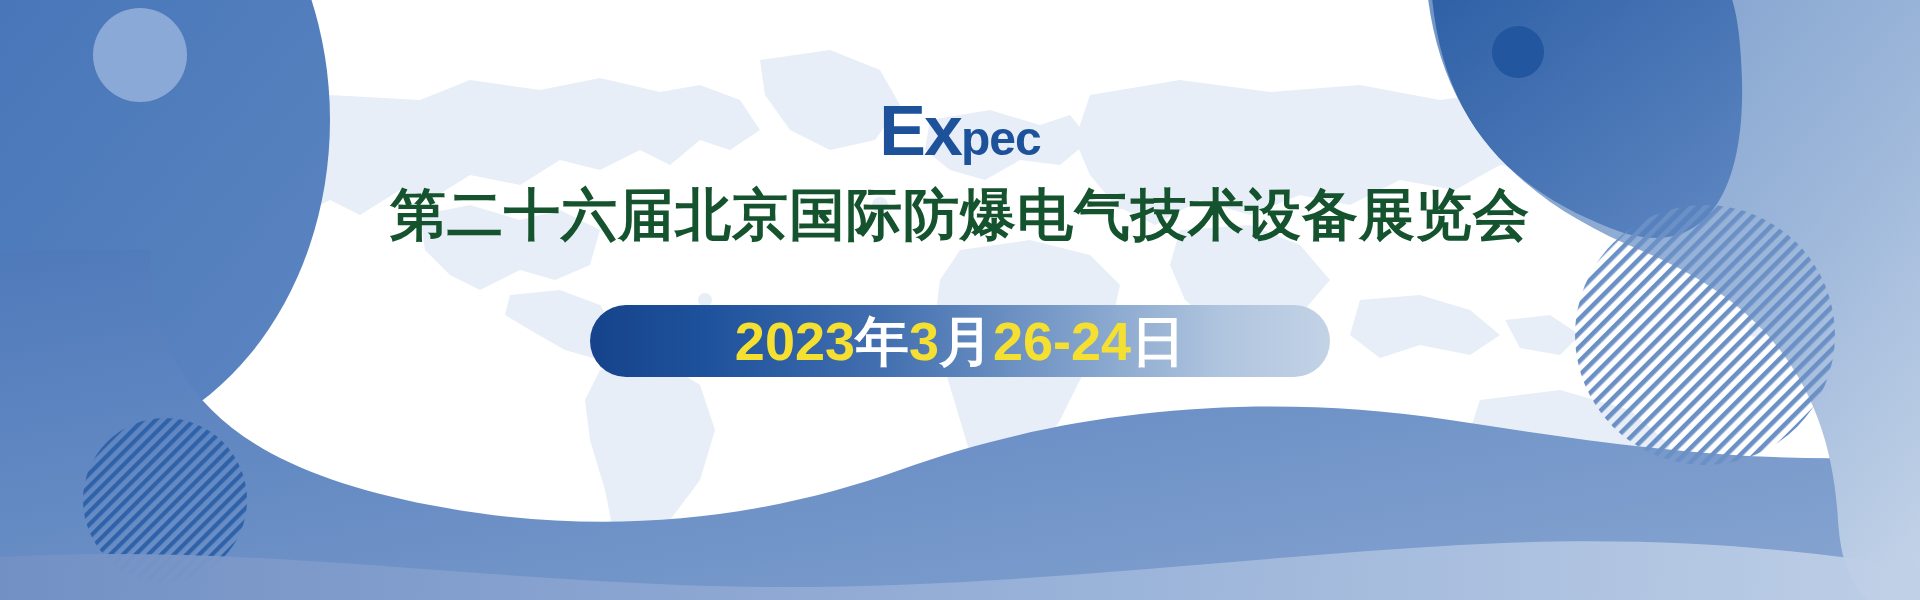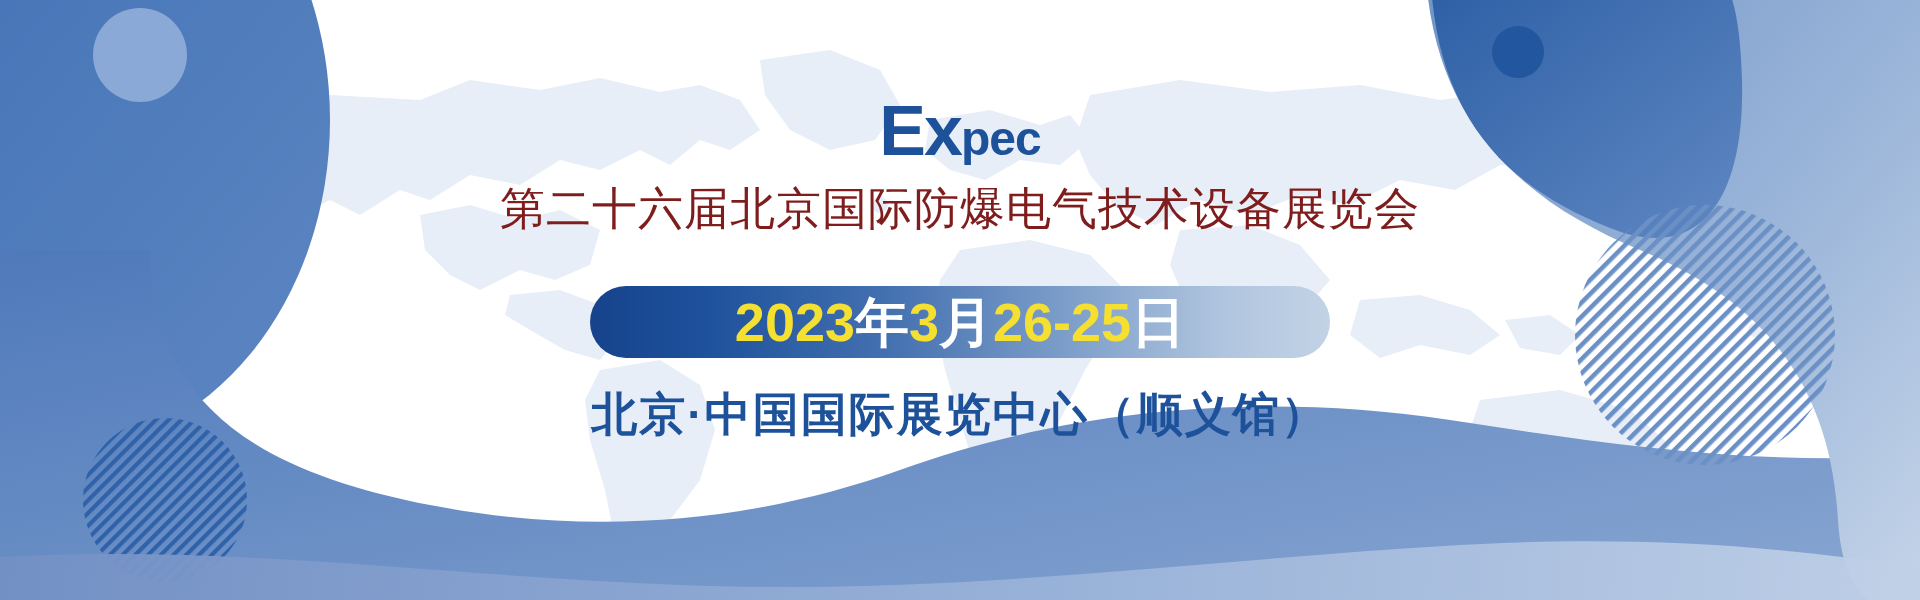--- a/index.html
+++ b/index.html
@@ -67,23 +67,23 @@
   }
   #brand-logo .small {
     font-size: 48px;
     font-weight: 700;
     letter-spacing: -1px;
   }
 
   
   #main-title {
     margin-top: 18px;
-    font-size: 45px;
-    font-weight: 400;
-    color: #7f1d1d;
+    font-size: 56px;
+    font-weight: 700;
+    color: #14532d;
     letter-spacing: 1px;
     white-space: nowrap;
     line-height: 1.1;
   }
 
   
   #date-pill {
     margin-top: 22px;
     height: 72px;
     min-width: 740px;
@@ -252,24 +252,23 @@
 
   <div id="content">
 
     <div id="brand-logo">
       <span class="big">Ex</span><span class="small">pec</span>
     </div>
 
     <h1 id="main-title">第二十六届北京国际防爆电气技术设备展览会</h1>
 
     <div id="date-pill">
-      <span class="line"><span class="num">2023</span><span class="cn">年</span><span class="num">3</span><span class="cn">月</span><span class="num">26-25</span><span class="cn">日</span></span>
+      <span class="line"><span class="num">2023</span><span class="cn">年</span><span class="num">3</span><span class="cn">月</span><span class="num">26-24</span><span class="cn">日</span></span>
     </div>
 
-    <div id="venue-line">北京·中国国际展览中心（顺义馆）</div>
   </div>
 
   <div class="layer" id="deco-front">
     <svg viewBox="0 0 1920 600" xmlns="http://www.w3.org/2000/svg" aria-hidden="true">
       <defs>
         <pattern id="stripeDark2" width="9" height="9" patternUnits="userSpaceOnUse" patternTransform="rotate(45)">
           <rect width="4.2" height="9" fill="#2F62A8"></rect>
         </pattern>
         <pattern id="stripeMid2" width="10" height="10" patternUnits="userSpaceOnUse" patternTransform="rotate(45)">
           <rect width="4.6" height="10" fill="#6B90C6"></rect>

